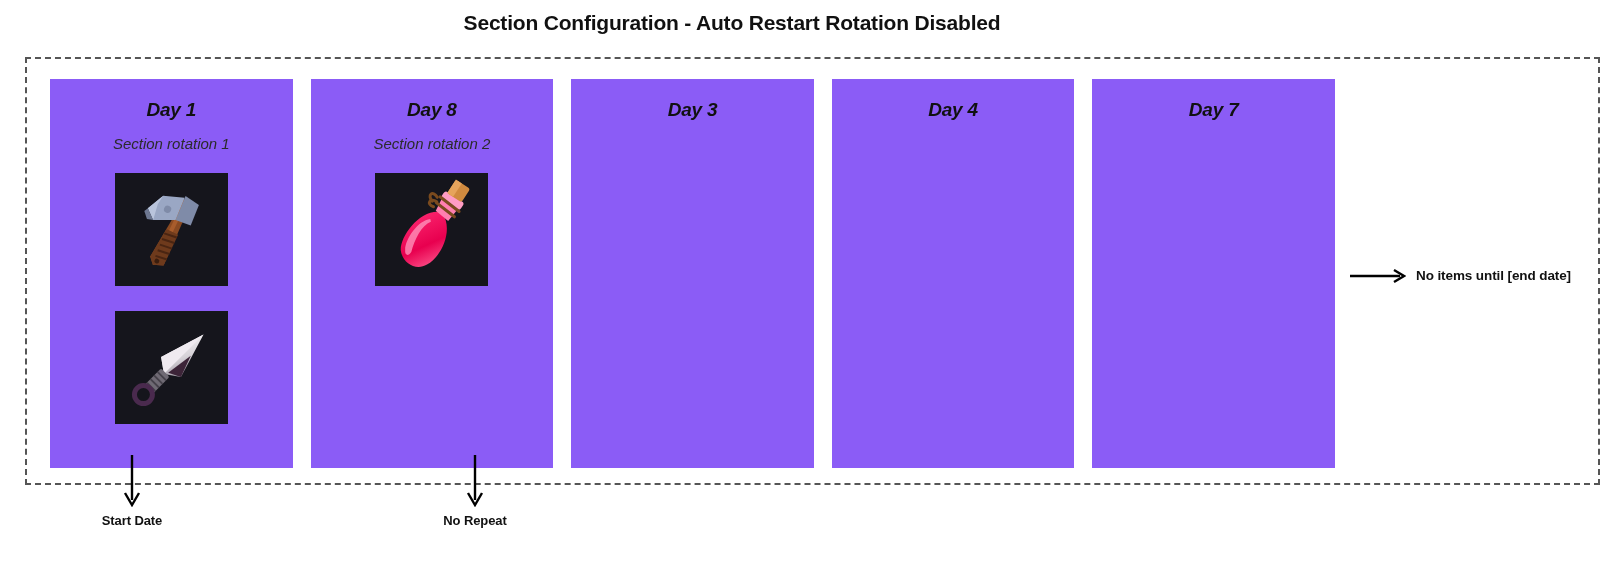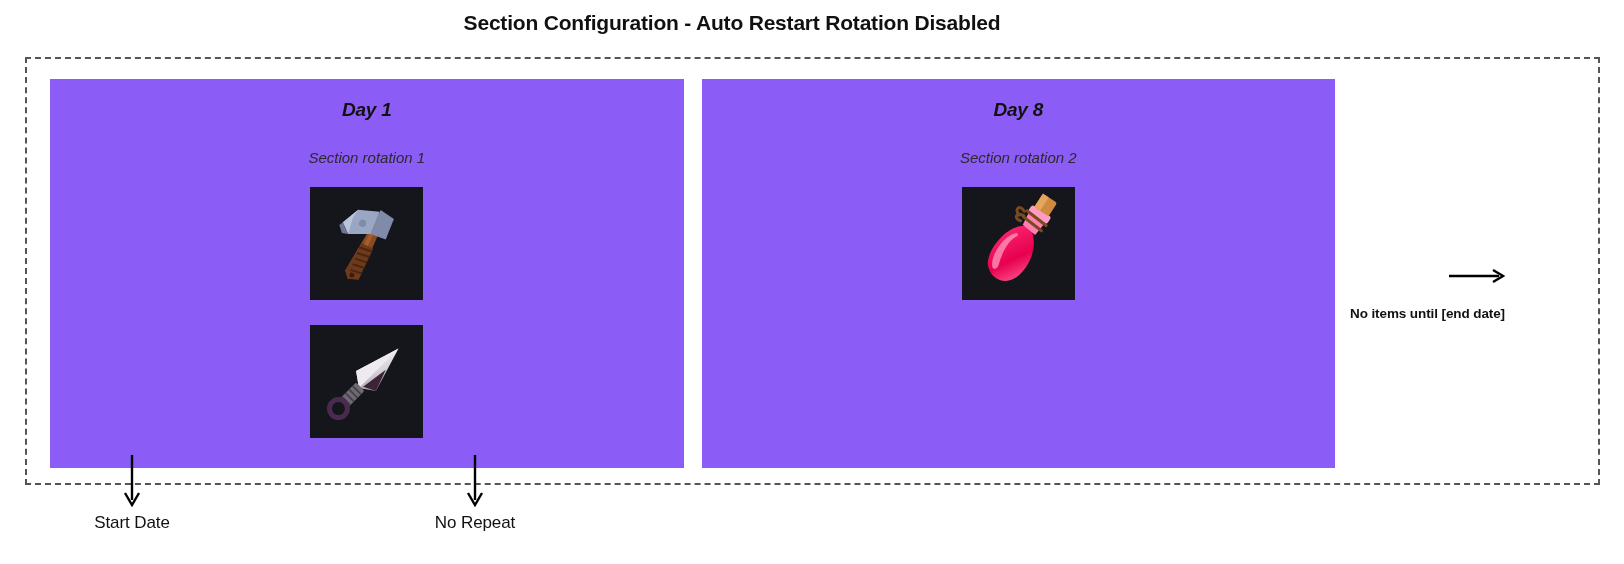--- a/index.html
+++ b/index.html
@@ -64,21 +64,21 @@
     font-size: 19px;
     font-weight: bold;
     color: #111111;
     letter-spacing: -0.2px;
     line-height: 1;
   }
   .day-subtitle {
     font-size: 15px;
     font-weight: normal;
     color: #2b2b2b;
-    margin-top: 31px;
+    margin-top: 17px;
     line-height: 1;
     white-space: nowrap;
   }
   .day-items {
     margin-top: 22px;
     display: flex;
     flex-direction: column;
     gap: 25px;
     align-items: center;
   }
@@ -93,37 +93,36 @@
 
   
   .down-annotation {
     position: absolute;
     display: flex;
     flex-direction: column;
     align-items: center;
   }
   .down-annotation .arrow-svg { display: block; }
   .down-annotation .annotation-label {
-    font-size: 17px;
-    font-weight: normal;
+    font-size: 13px;
+    font-weight: bold;
     color: #111111;
     margin-top: 6px;
     white-space: nowrap;
     letter-spacing: -0.1px;
   }
 
   
   #no-items-annotation {
     position: absolute;
     left: 1350px;
     top: 268px;
     display: flex;
-    align-items: flex-end;
-    gap: 22px;
-    flex-direction: column;
+    align-items: flex-start;
+    gap: 10px;
   }
   #no-items-annotation .annotation-label {
     font-size: 13.5px;
     font-weight: bold;
     color: #111111;
     white-space: nowrap;
     letter-spacing: -0.1px;
   }
 </style>
 </head>
@@ -226,24 +225,33 @@
               <path d="M46 30 C38 30 38 38 46 36"></path>
               <path d="M46 24 L70 26"></path>
               <path d="M46 31 L69 33"></path>
             </g>
           </g>
         </svg>
       </div>
     </div>
   </div>
 
-
-
-
-
+  <div class="day-column">
+    <div class="day-title">Day 3</div>
+  </div>
+
+  <div class="day-column">
+    <div class="day-title">Day 4</div>
+  </div>
+
+
+
+  <div class="day-column">
+    <div class="day-title">Day 7</div>
+  </div>
 
 </div>
 
 <div class="down-annotation" style="left:77px; top:455px; width:110px;">
   <svg class="arrow-svg" width="22" height="52" viewBox="0 0 22 52">
     <line x1="11" y1="0" x2="11" y2="45" stroke="#000000" stroke-width="2.4"></line>
     <path d="M4 38 L11 50 L18 38" fill="none" stroke="#000000" stroke-width="2.4"></path>
   </svg>
   <div class="annotation-label">Start Date</div>
 </div>

